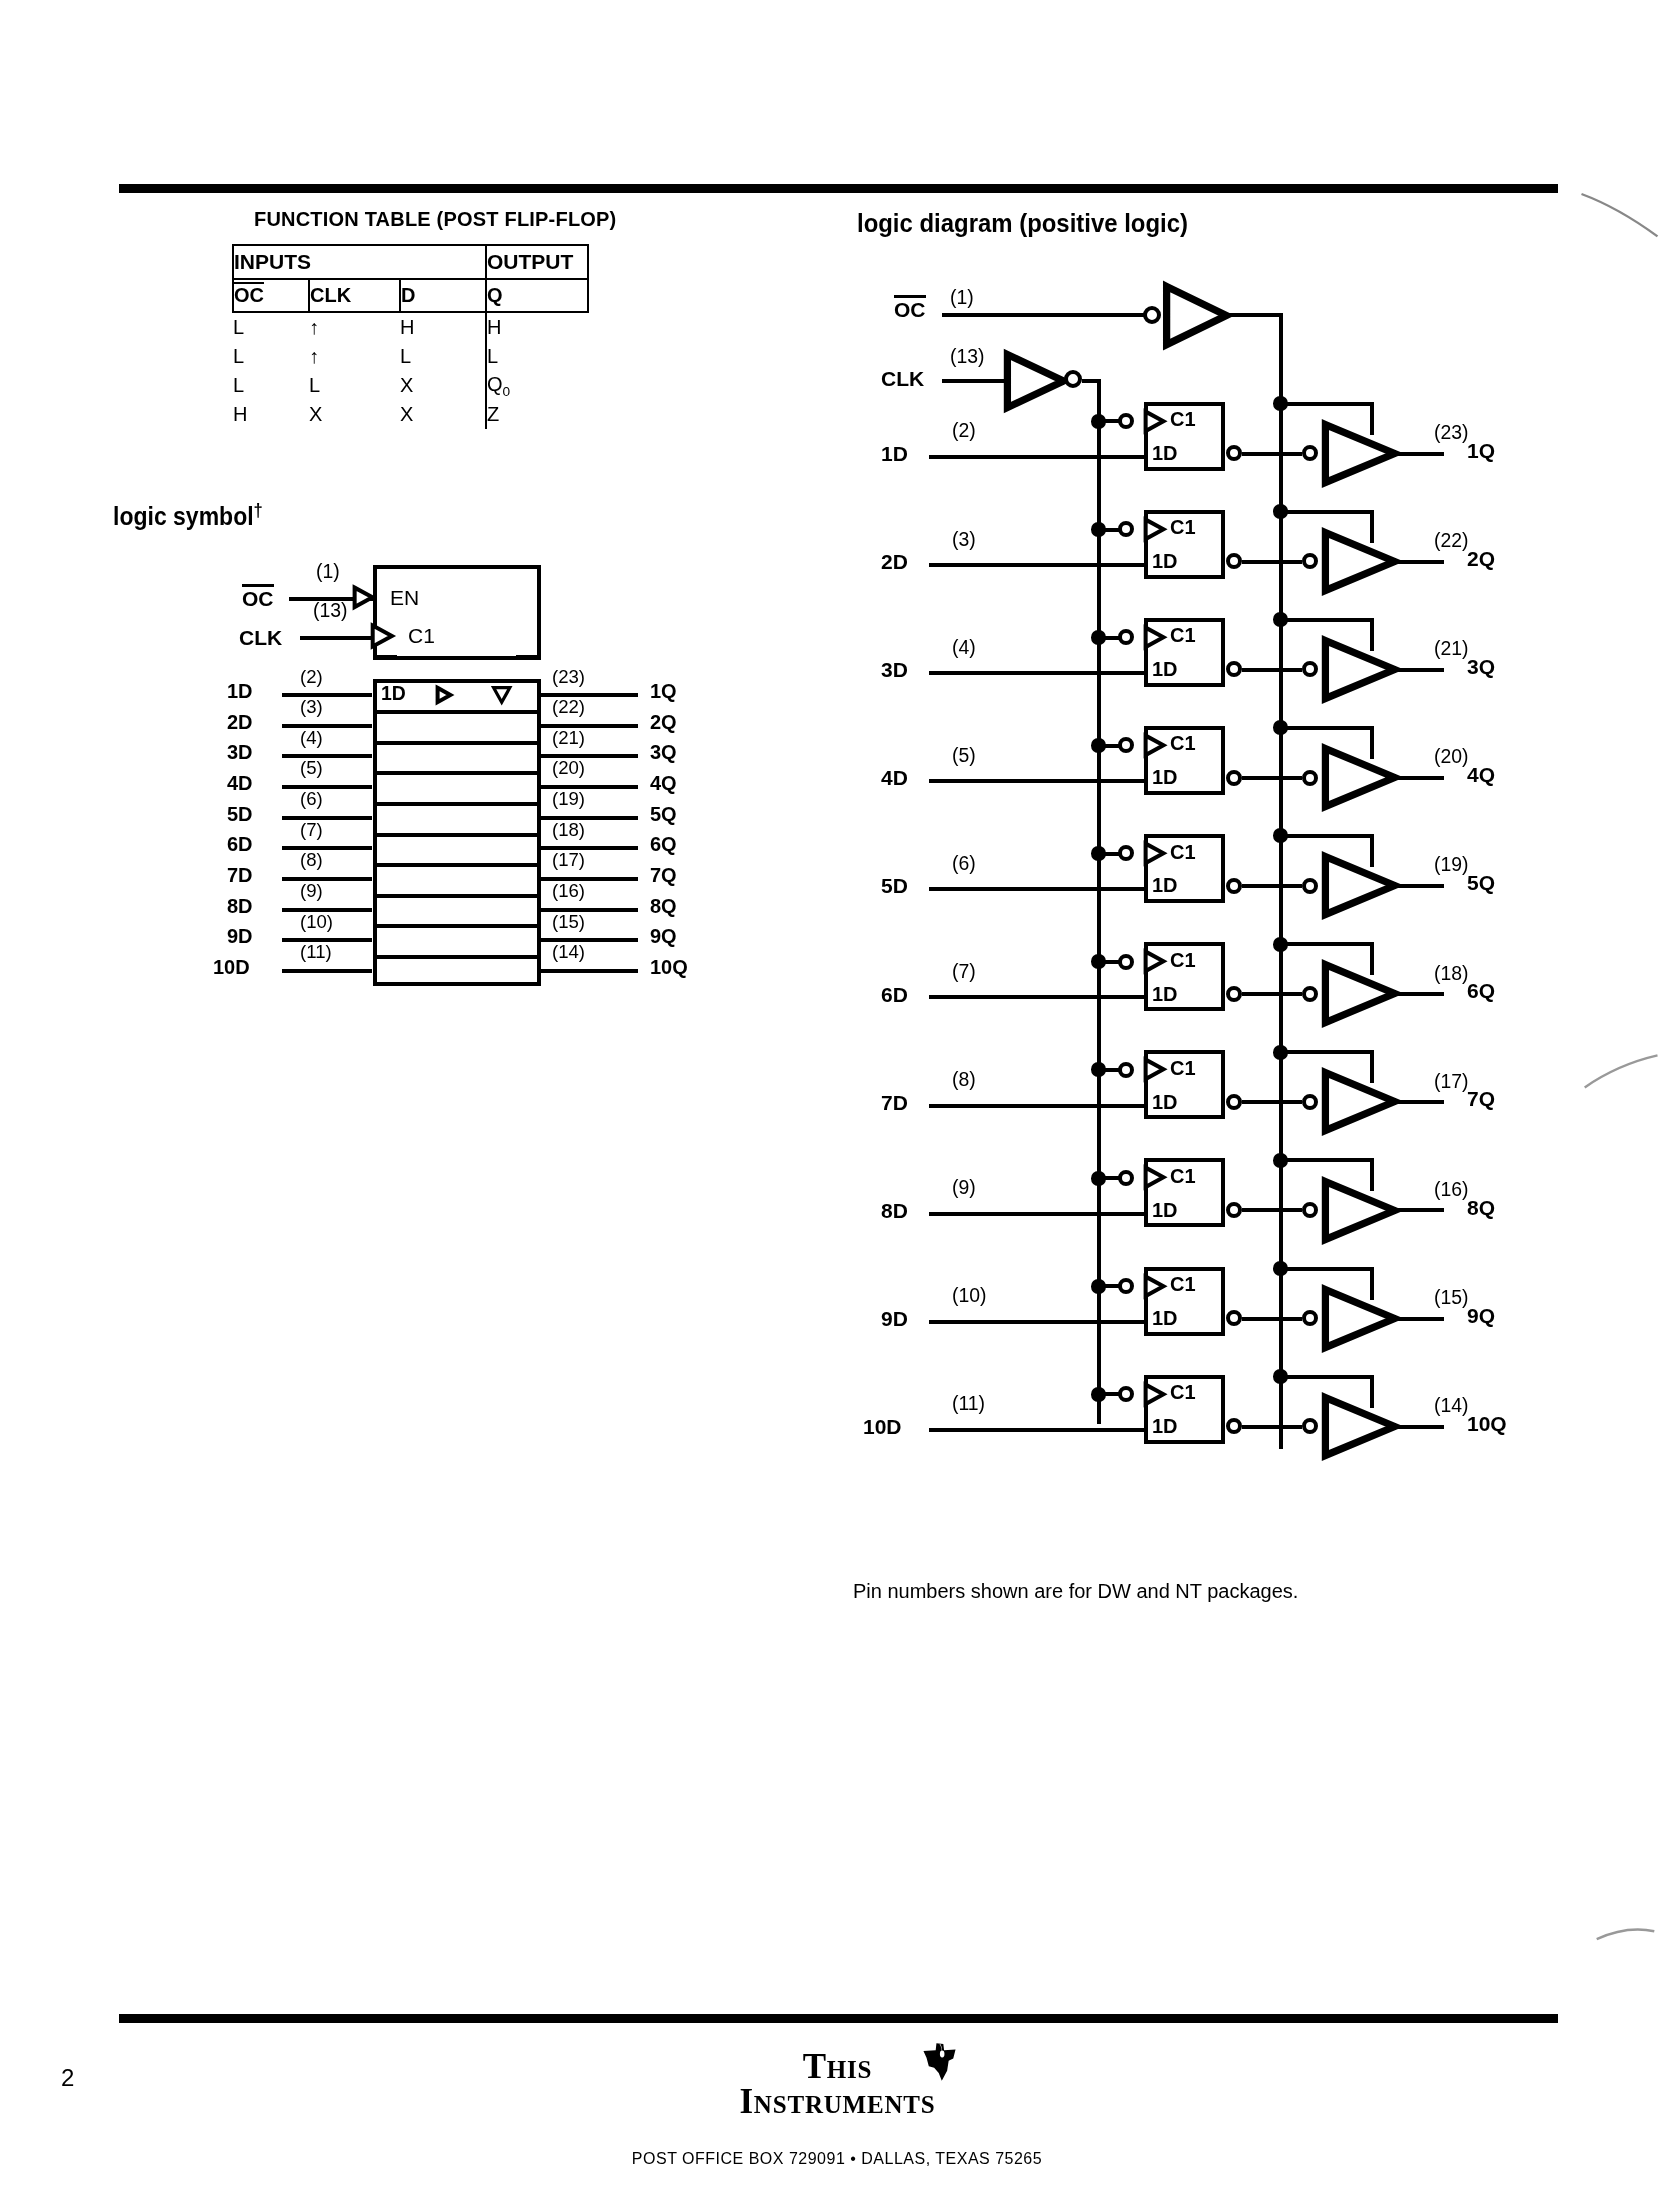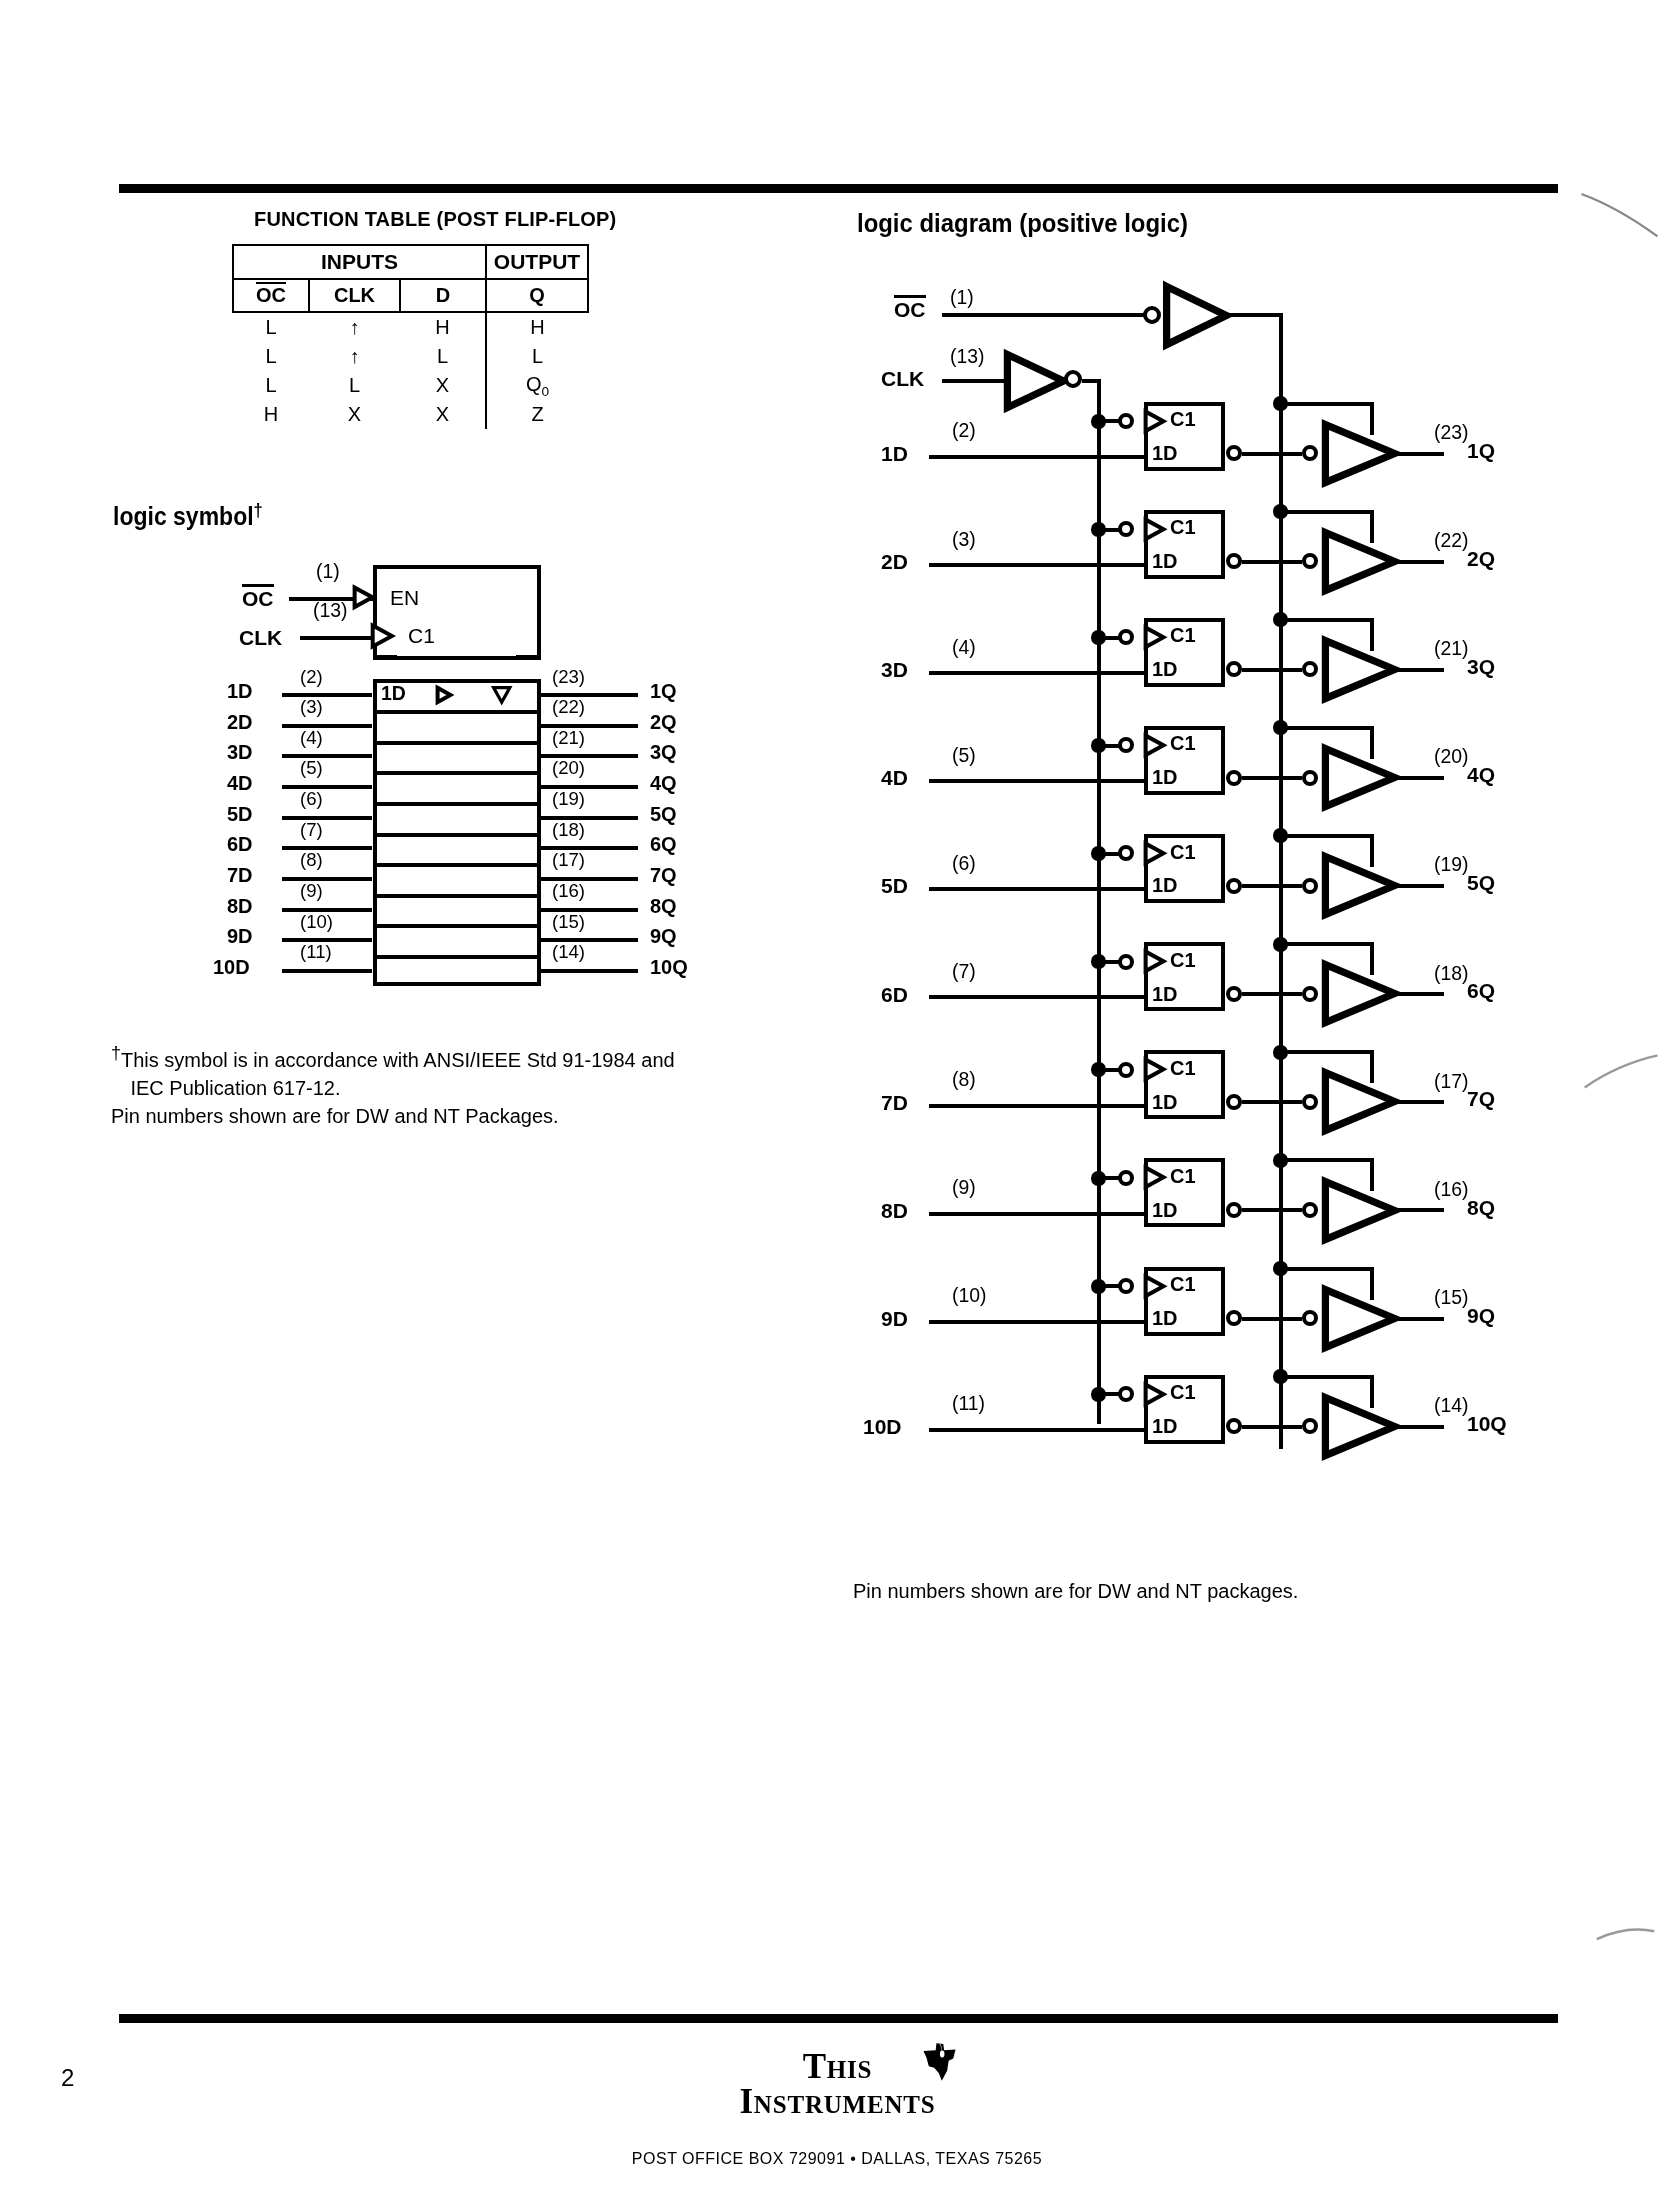--- a/index.html
+++ b/index.html
@@ -52,21 +52,21 @@
     white-space:nowrap;
   }
   .ftable {
     position:absolute; left:232px; top:244px;
     border-collapse:collapse;
     font-size:20px;
     font-weight:bold;
   }
   .ftable td, .ftable th {
     border:2.4px solid #000;
-    text-align:center;
+    text-align:left;
     font-weight:bold;
     padding:0;
   }
   .ftable .hrow th { height:32px; font-size:21px; }
   .ftable .srow th { height:31px; font-size:20px; }
   .ftable .drow td { height:29px; font-size:20px; font-weight:normal; border-left:none; border-right:none; border-top:none; border-bottom:none;}
   .ftable td.c-oc  { width:74px; }
   .ftable td.c-clk { width:89px; }
   .ftable td.c-d   { width:84px; }
   .ftable td.c-q   { width:100px; border-left:2.4px solid #000; }
@@ -263,25 +263,20 @@
       <div style="position:absolute;left:552px;top:880px;white-space:nowrap;font-size:18.6px;">(16)</div>
       <div style="position:absolute;left:650px;top:895px;white-space:nowrap;font-size:20px;font-weight:bold;">8Q</div>
       <div style="position:absolute;left:540px;top:938px;width:98px;height:4px;background:#000;"></div>
       <div style="position:absolute;left:552px;top:911px;white-space:nowrap;font-size:18.6px;">(15)</div>
       <div style="position:absolute;left:650px;top:925px;white-space:nowrap;font-size:20px;font-weight:bold;">9Q</div>
       <div style="position:absolute;left:540px;top:969px;width:98px;height:4px;background:#000;"></div>
       <div style="position:absolute;left:552px;top:941px;white-space:nowrap;font-size:18.6px;">(14)</div>
       <div style="position:absolute;left:650px;top:956px;white-space:nowrap;font-size:20px;font-weight:bold;">10Q</div>
     </div>
 
-  <div class="fnote">
-    <div><span class="dag">†</span><span>This symbol is in accordance with ANSI/IEEE Std 91-1984 and</span></div>
-    <div class="l2">IEC Publication 617-12.</div>
-    <div>Pin numbers shown are for DW and NT Packages.</div>
-  </div>
 
   <div class="sec-head" style="left:857px; top:208px; font-size:26px;">logic diagram (positive logic)</div>
 
   <div id="logic-diagram-canvas" style="position:absolute;left:0;top:0;width:1678px;height:2194px;pointer-events:none;">
       <div style="position:absolute;left:894px;top:298px;white-space:nowrap;font-size:21px;font-weight:bold;"><span style="position:relative;display:inline-block;">OC<span style="position:absolute;left:0;right:0;top:-3.2px;border-top:3.2px solid #000;"></span></span></div>
       <div style="position:absolute;left:950px;top:286px;white-space:nowrap;font-size:19.4px;">(1)</div>
       <div style="position:absolute;left:942px;top:313px;width:202px;height:4px;background:#000;"></div>
       <div style="position:absolute;left:1143px;top:306px;width:18px;height:18px;border:4px solid #000;border-radius:50%;background:#fff;box-sizing:border-box;"></div>
       <svg style="position:absolute;left:1164px;top:284px;width:65px;height:63px;overflow:visible;" viewBox="0 0 80 78" width="65" height="63">
         <path d="M3,3 L77,39 L3,75 Z" fill="#fff" stroke="#000" stroke-width="9" stroke-linejoin="miter"></path>

